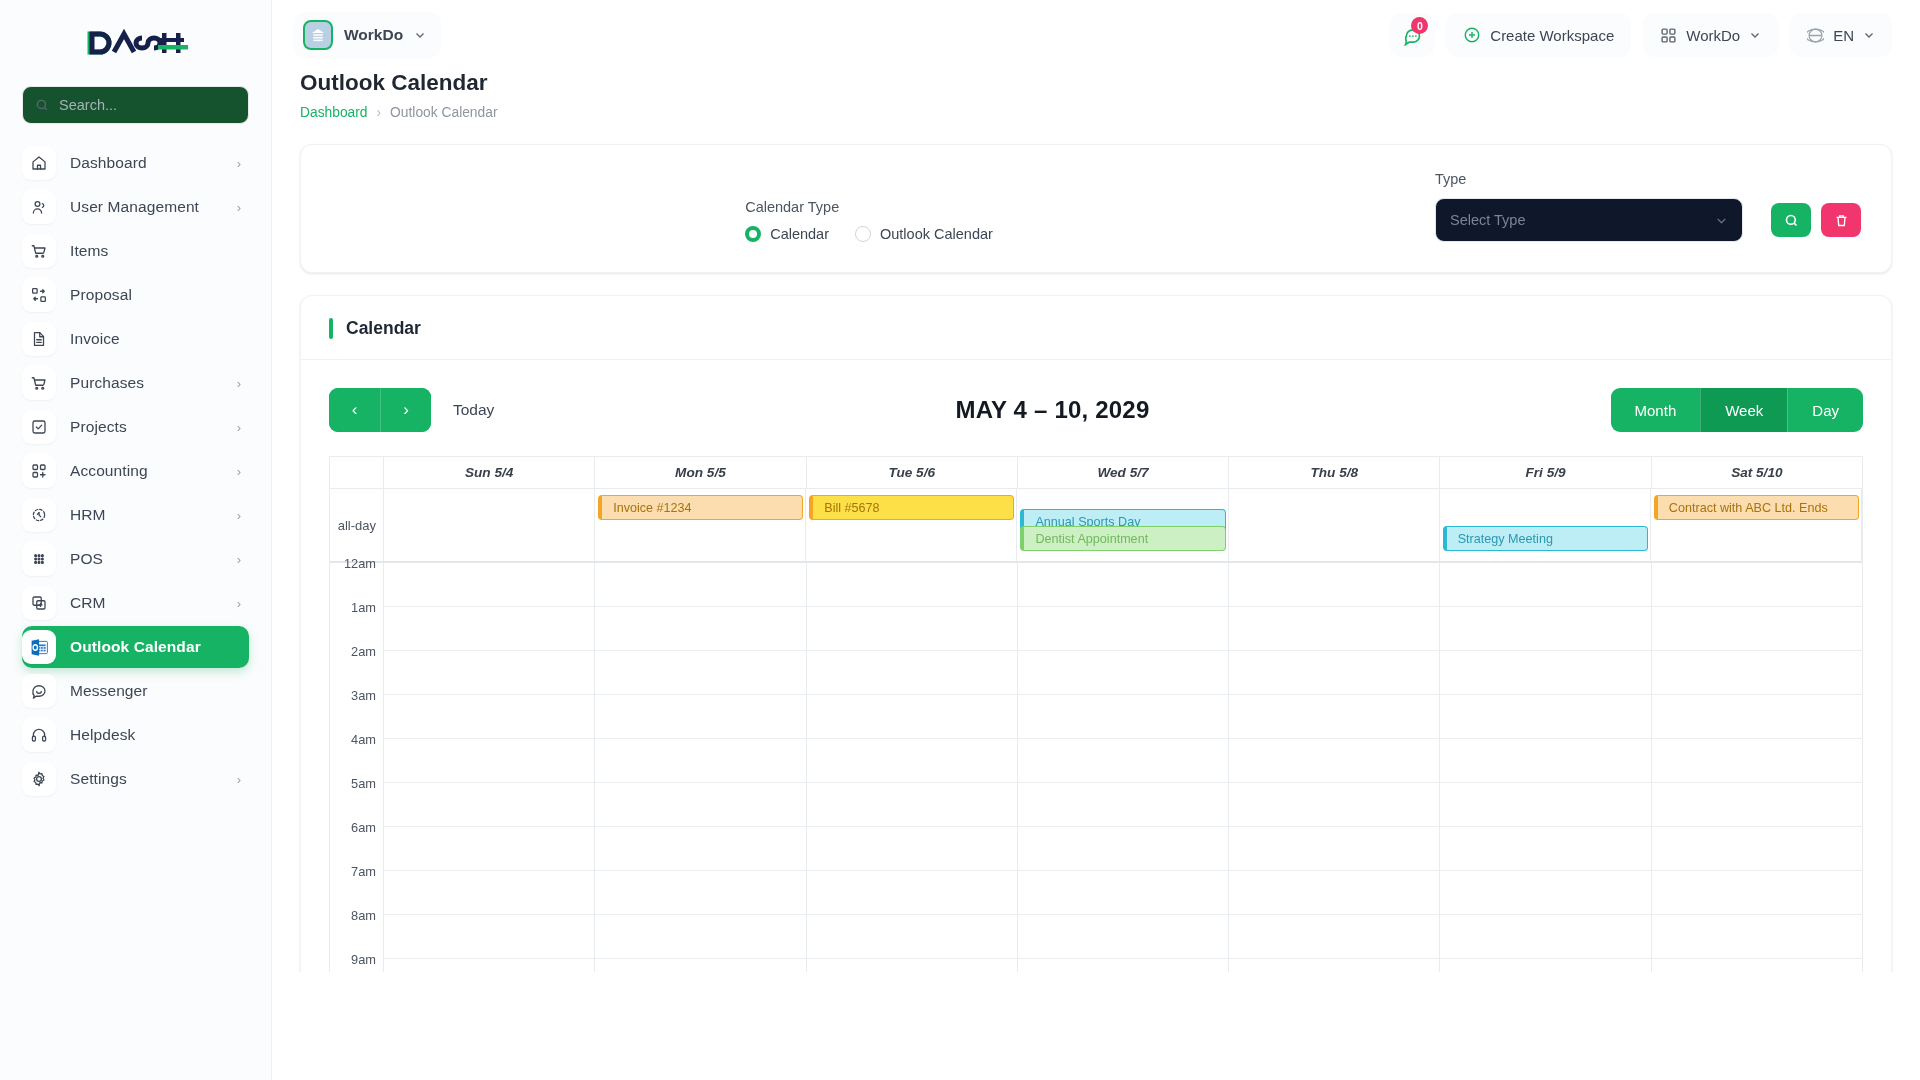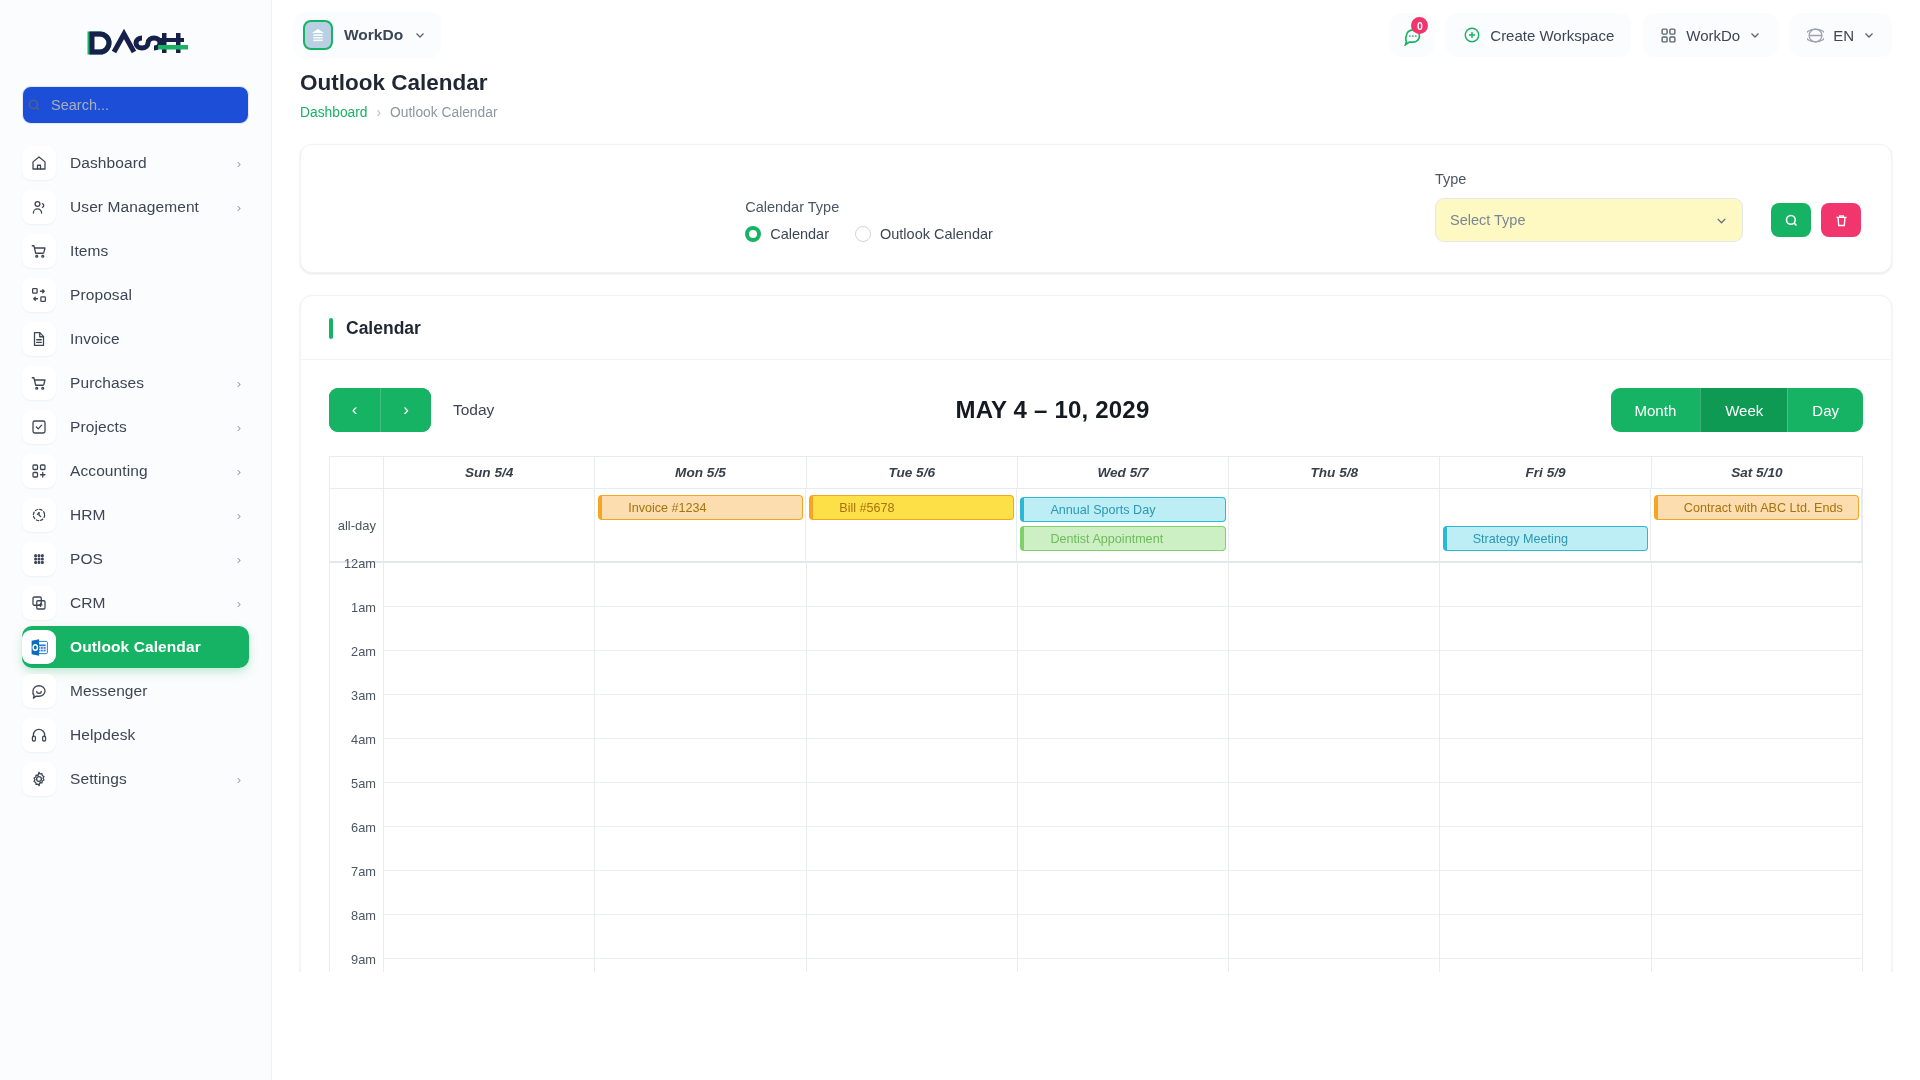--- a/index.html
+++ b/index.html
@@ -18,21 +18,21 @@
     border-right: 1px solid #eef1f4;
     display: flex; flex-direction: column;
     padding: 0 22px;
   }
   .logo-wrap { height: 86px; display: flex; align-items: center; justify-content: center; }
   .logo { display: flex; align-items: center; gap: 2px; }
   .logo svg { display: block; }
   .search-box {
     display: flex; align-items: center; gap: 10px;
     height: 38px; border: 1px solid #e6eaee; border-radius: 9px;
-    background: #1d4ed8; padding: 0 4px; margin-bottom: 18px;
+    background: #14532d; padding: 0 12px; margin-bottom: 18px;
   }
   .search-box .ph { color: #a8b0ba; font-size: 14.5px; }
   .nav { display: flex; flex-direction: column; gap: 2px; }
   .nav-item {
     display: flex; align-items: center; gap: 14px;
     height: 42px; border-radius: 10px; padding: 0 8px 0 0;
     cursor: pointer; position: relative;
   }
   .nav-icon {
     width: 34px; height: 34px; flex: 0 0 34px;
@@ -100,21 +100,21 @@
   .filter-card { padding: 26px 30px 30px; display: flex; align-items: flex-end; gap: 28px; margin-bottom: 22px; }
   .fc-left { flex: 1; display: flex; justify-content: center; }
   .field-label { font-size: 14.5px; color: #4b5563; margin-bottom: 11px; display: block; }
   .radio-row { display: flex; align-items: center; gap: 26px; }
   .radio { display: flex; align-items: center; gap: 9px; cursor: pointer; }
   .rdot { width: 16px; height: 16px; border-radius: 50%; border: 1.6px solid #cfd5dc; background: #fff; }
   .rdot.on { border: 4.6px solid #16b364; }
   .radio span { font-size: 14.5px; color: #3d4654; }
   .select {
     width: 308px; height: 44px; border: 1px solid #e4e8ec; border-radius: 9px;
-    background: #fef9c3; display: flex; align-items: center; padding: 0 14px;
+    background: #0f172a; display: flex; align-items: center; padding: 0 14px;
     font-size: 14.5px; color: #7b8594; cursor: pointer;
   }
   .select .cd { margin-left: auto; color: #66707d; }
   .sq-btn {
     width: 40px; height: 34px; border-radius: 8px;
     display: flex; align-items: center; justify-content: center; cursor: pointer;
   }
   .sq-green { background: #16b364; }
   .sq-pink { background: #f0366d; }
 
@@ -150,21 +150,21 @@
   .allday { display: flex; border-bottom: 2px solid #e4e7ea; min-height: 74px; }
   .allday .gutter {
     display: flex; align-items: center; justify-content: flex-end;
     padding-right: 7px; font-size: 13px; color: #4b5563;
   }
   .ad-body { flex: 1; position: relative; display: flex; }
   .ad-col { flex: 1; border-right: 1px solid #e9ecef; }
   .ad-col:last-child { border-right: none; }
   .ev {
     position: absolute; height: 25px; border-radius: 4px;
-    display: flex; align-items: center; padding-left: 26px;
+    display: flex; align-items: center; padding-left: 11px;
     font-size: 12.6px; box-sizing: border-box; cursor: pointer;
     border: 1px solid transparent; overflow: hidden; white-space: nowrap;
   }
 
   .tgrid { display: flex; }
   .tgrid .gutter { flex: 0 0 54px; }
   .tslot { height: 44px; border-bottom: 1px solid #eceff1; }
   .tlabel { height: 44px; display: flex; align-items: flex-start; justify-content: flex-end; padding-right: 7px; font-size: 12.8px; color: #4b5563; transform: translateY(-7px); }
   .tbody { flex: 1; display: flex; }
   .tcol { flex: 1; border-right: 1px solid #e9ecef; }
@@ -523,21 +523,21 @@
             <div class="ad-body" id="adbody">
                 <div class="ad-col"></div>
                 <div class="ad-col"></div>
                 <div class="ad-col"></div>
                 <div class="ad-col"></div>
                 <div class="ad-col"></div>
                 <div class="ad-col"></div>
                 <div class="ad-col"></div>
                 <div class="ev" style="left: calc(14.2857% + 3px); width: calc(14.2857% - 6px); top: 6px; background: rgb(252, 221, 175); border-color: rgb(245, 165, 36); color: rgb(168, 115, 13); border-left-width: 4px; border-left-style: solid;">Invoice #1234</div>
                 <div class="ev" style="left: calc(28.5714% + 3px); width: calc(14.2857% - 6px); top: 6px; background: #fde047; border-color: rgb(245, 165, 36); color: rgb(168, 115, 13); border-left-width: 4px; border-left-style: solid;">Bill #5678</div>
-                <div class="ev" style="left: calc(42.8571% + 3px); width: calc(14.2857% - 6px); top: 8px; background: rgb(189, 238, 245); border-color: rgb(43, 184, 212); color: rgb(42, 152, 179); border-left-width: 4px; border-left-style: solid;">Annual Sports Day</div>
+                <div class="ev" style="left: calc(42.8571% + 3px); width: calc(14.2857% - 6px); top: 20px; background: rgb(189, 238, 245); border-color: rgb(43, 184, 212); color: rgb(42, 152, 179); border-left-width: 4px; border-left-style: solid;">Annual Sports Day</div>
                 <div class="ev" style="left: calc(85.7143% + 3px); width: calc(14.2857% - 6px); top: 6px; background: rgb(252, 221, 175); border-color: rgb(245, 165, 36); color: rgb(168, 115, 13); border-left-width: 4px; border-left-style: solid;">Contract with ABC Ltd. Ends</div>
                 <div class="ev" style="left: calc(42.8571% + 3px); width: calc(14.2857% - 6px); top: 37px; background: rgb(205, 239, 196); border-color: rgb(127, 208, 106); color: rgb(111, 186, 92); border-left-width: 4px; border-left-style: solid;">Dentist Appointment</div>
                 <div class="ev" style="left: calc(71.4286% + 3px); width: calc(14.2857% - 6px); top: 37px; background: rgb(189, 238, 245); border-color: rgb(43, 184, 212); color: rgb(42, 152, 179); border-left-width: 4px; border-left-style: solid;">Strategy Meeting</div>
               </div>
           </div>
 
           <div class="tgrid">
             <div class="gutter" id="tgutter">
                 <div class="tlabel">12am</div>
                 <div class="tlabel">1am</div>

